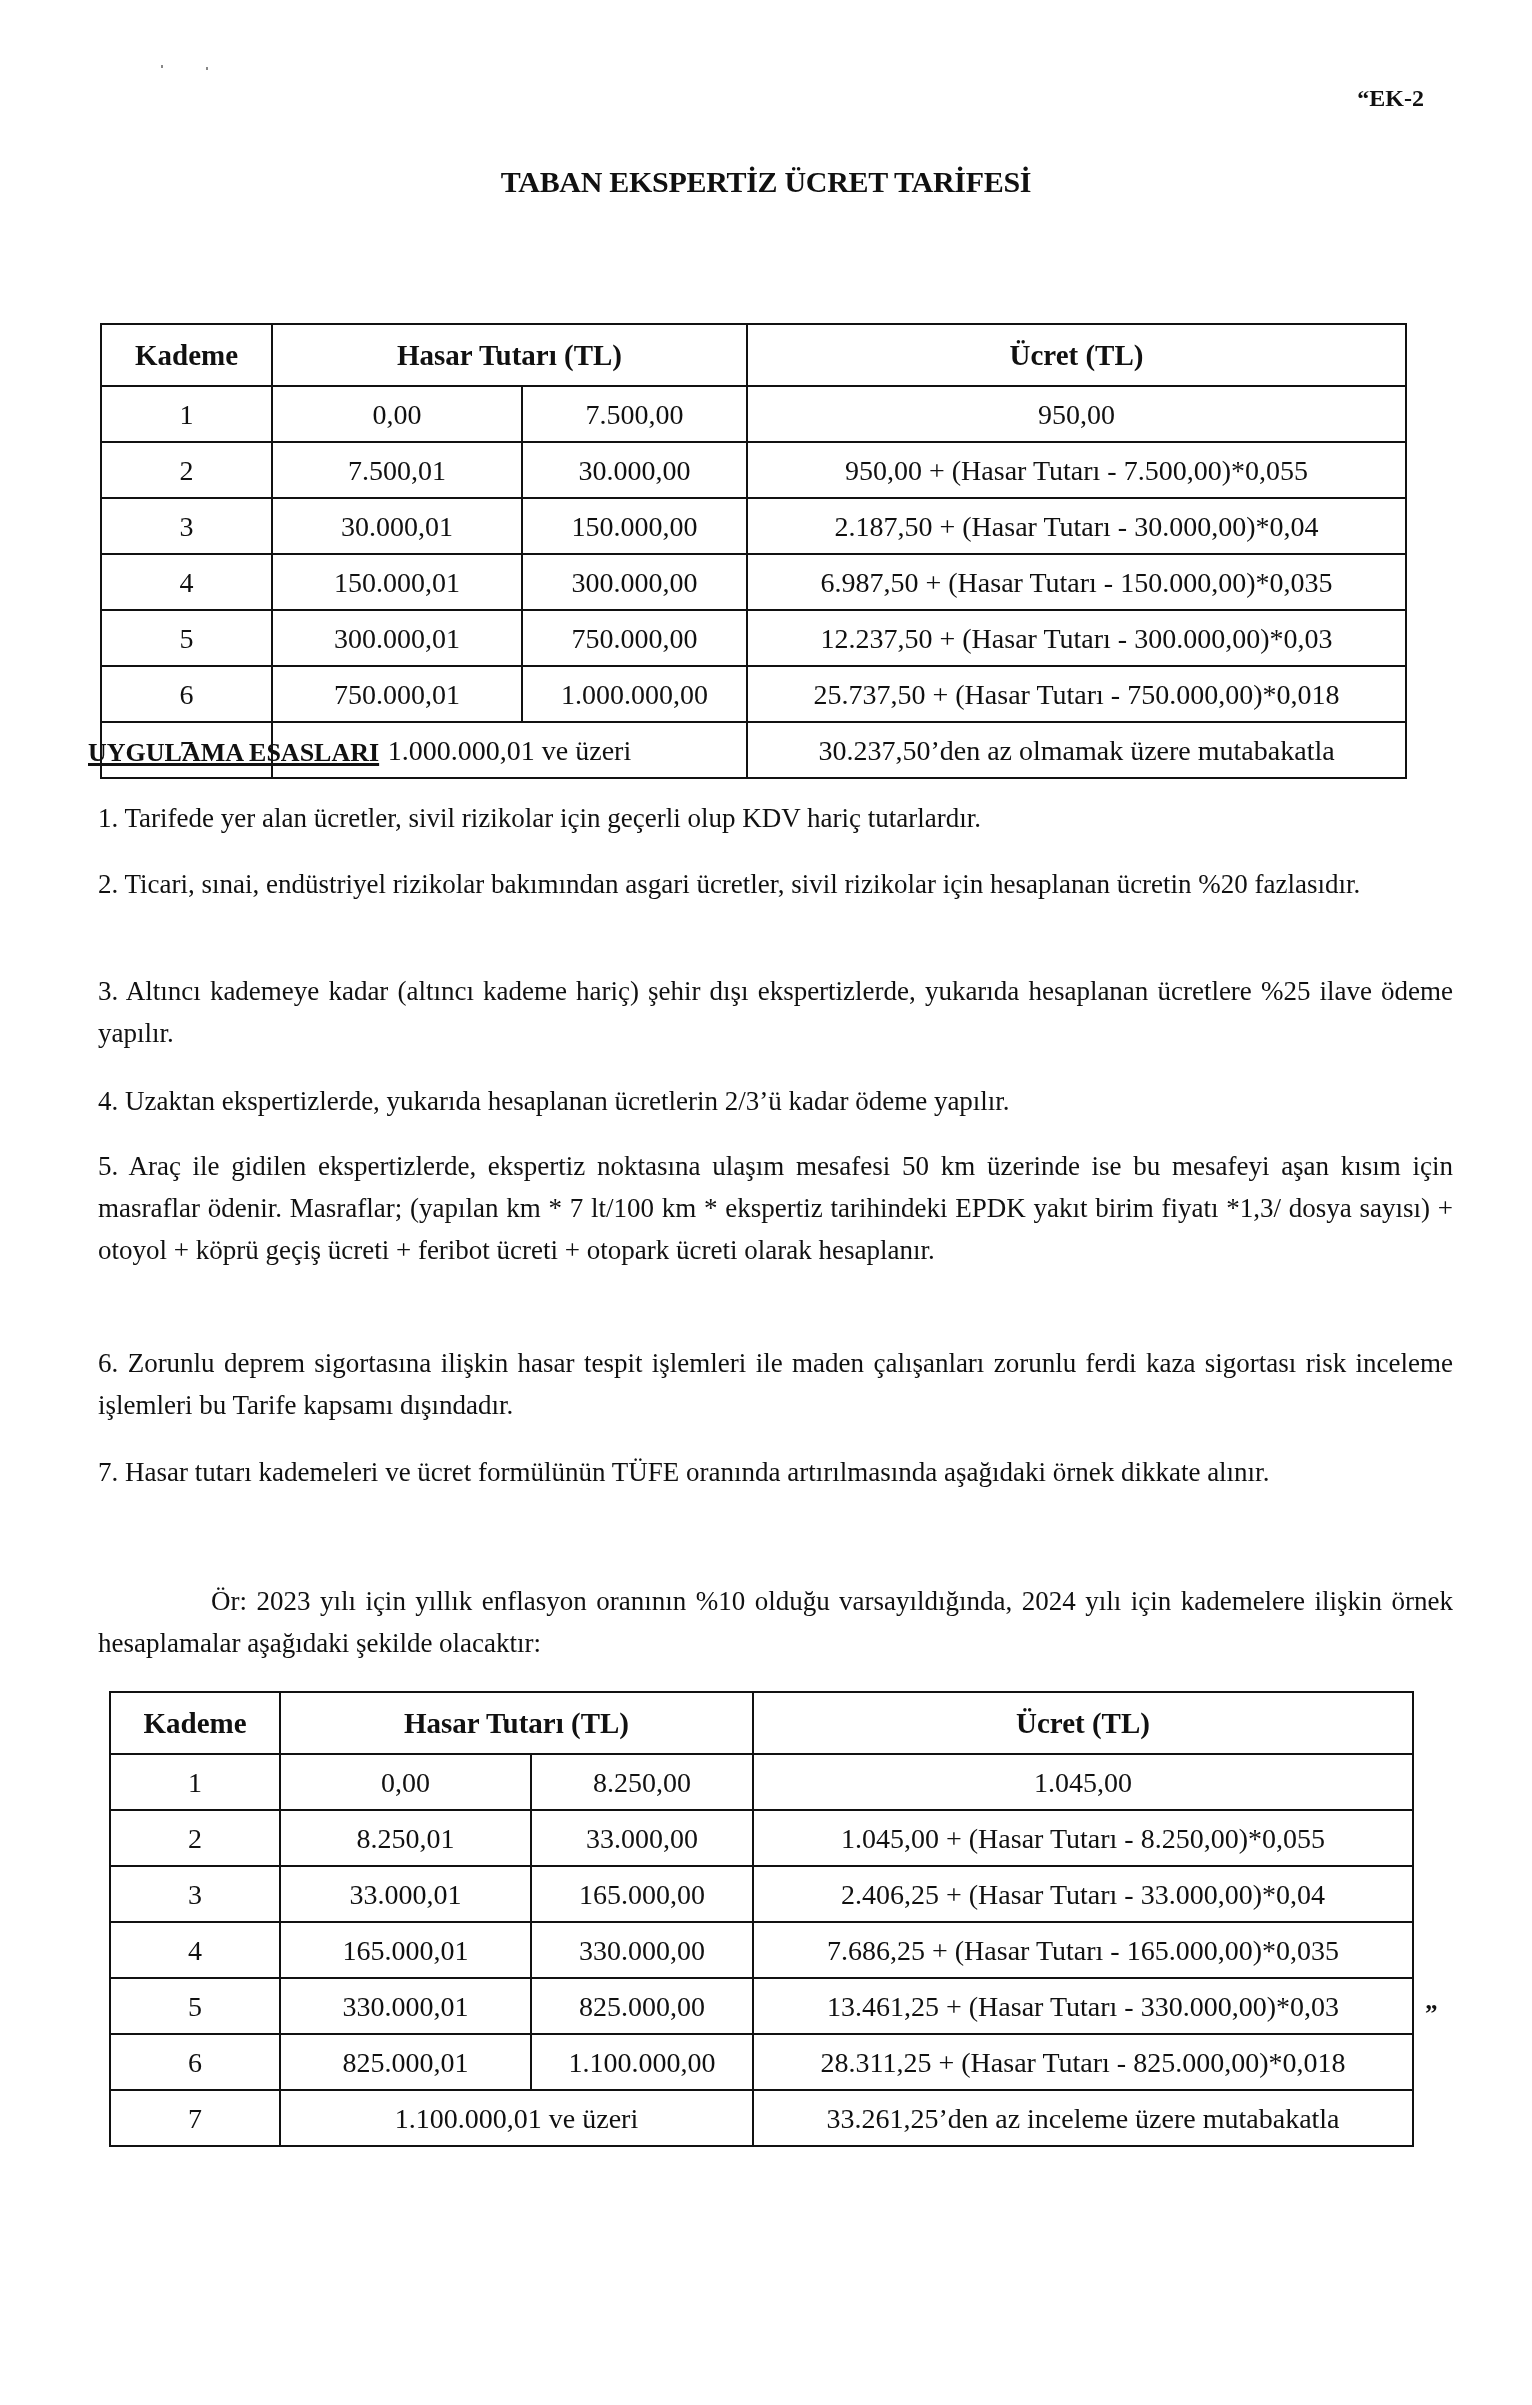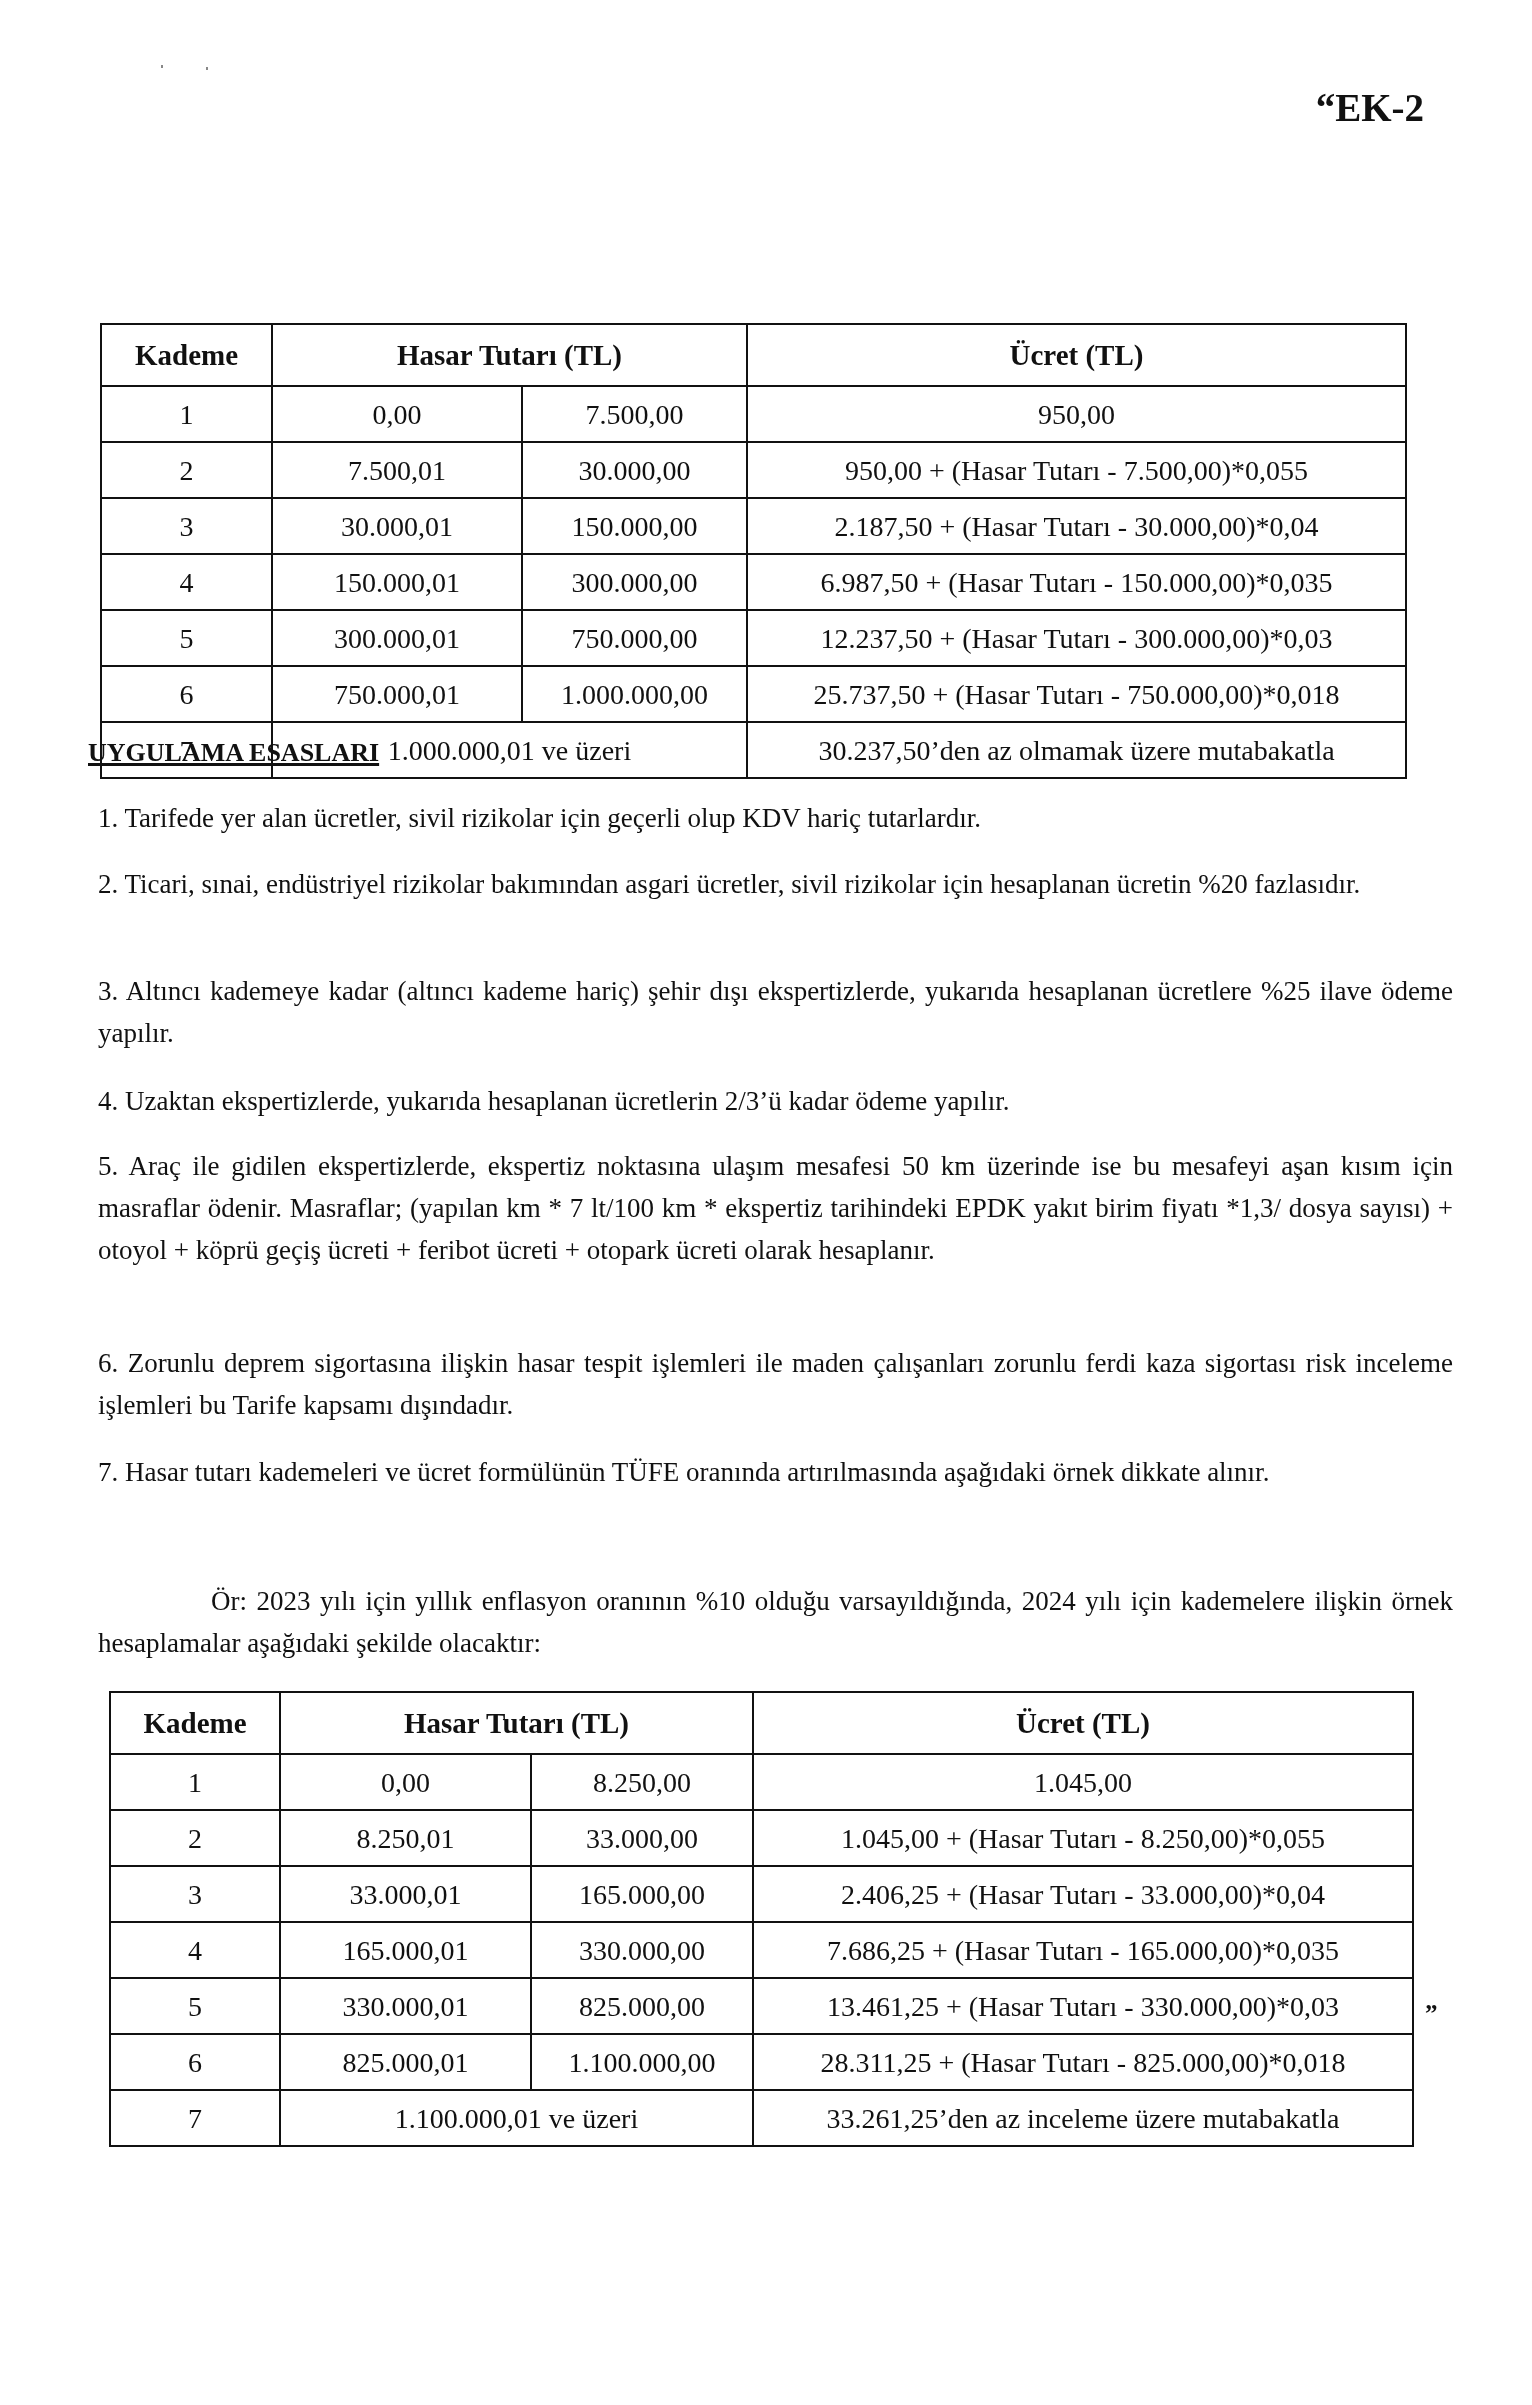--- a/index.html
+++ b/index.html
@@ -1,20 +1,20 @@
 <!DOCTYPE html>
 <html><head>
 <meta charset="utf-8">
 <style>
   html, body { margin: 0; padding: 0; background: #ffffff; }
   body {
     width: 1532px; height: 2406px; position: relative; overflow: hidden;
     font-family: "Liberation Serif", "DejaVu Serif", serif; color: #111;
   }
-  .ek { position: absolute; top: 85px; right: 108px; font-weight: bold; font-size: 39px; }
+  .ek { position: absolute; top: 85px; right: 108px; font-weight: bold; font-size: 24px; }
   .title {
     position: absolute; left: 0; right: 0; top: 161px; text-align: center;
     font-weight: bold; font-size: 30px; line-height: 42px; letter-spacing: -0.3px;
   }
   .title .l1 { display: block; padding-left: 19px; }
   table.tarife {
     position: absolute; border-collapse: collapse; font-size: 28px;
   }
   table.tarife td, table.tarife th {
     border: 2.4px solid #111; text-align: center; padding: 8px; height: 38px; line-height: 37px;
@@ -42,20 +42,21 @@
 </style>
 </head>
 <body>
 
 <div class="mark" style="left:161px;top:65px;"></div>
 <div class="mark" style="left:206px;top:67px;"></div>
 
 <div class="ek">“EK-2</div>
 
 <div class="title">
+  <span>TABAN EKSPERTİZ ÜCRET TARİFESİ</span>
 </div>
 
 <table class="tarife" id="t1">
   <thead>
     <tr>
       <th class="c-kad">Kademe</th>
       <th colspan="2">Hasar Tutarı (TL)</th>
       <th>Ücret (TL)</th>
     </tr>
   </thead>

